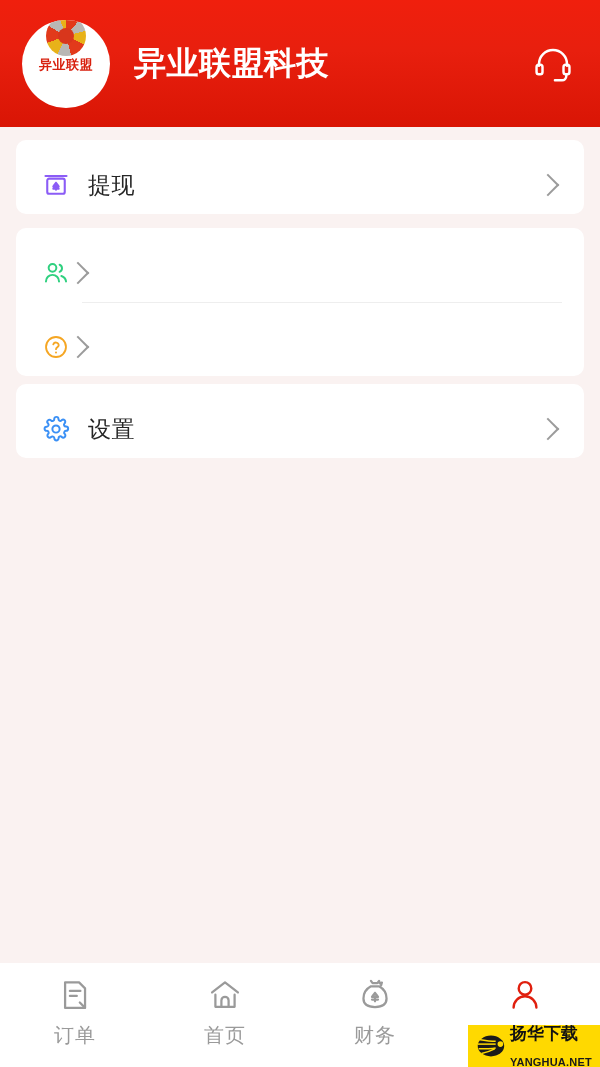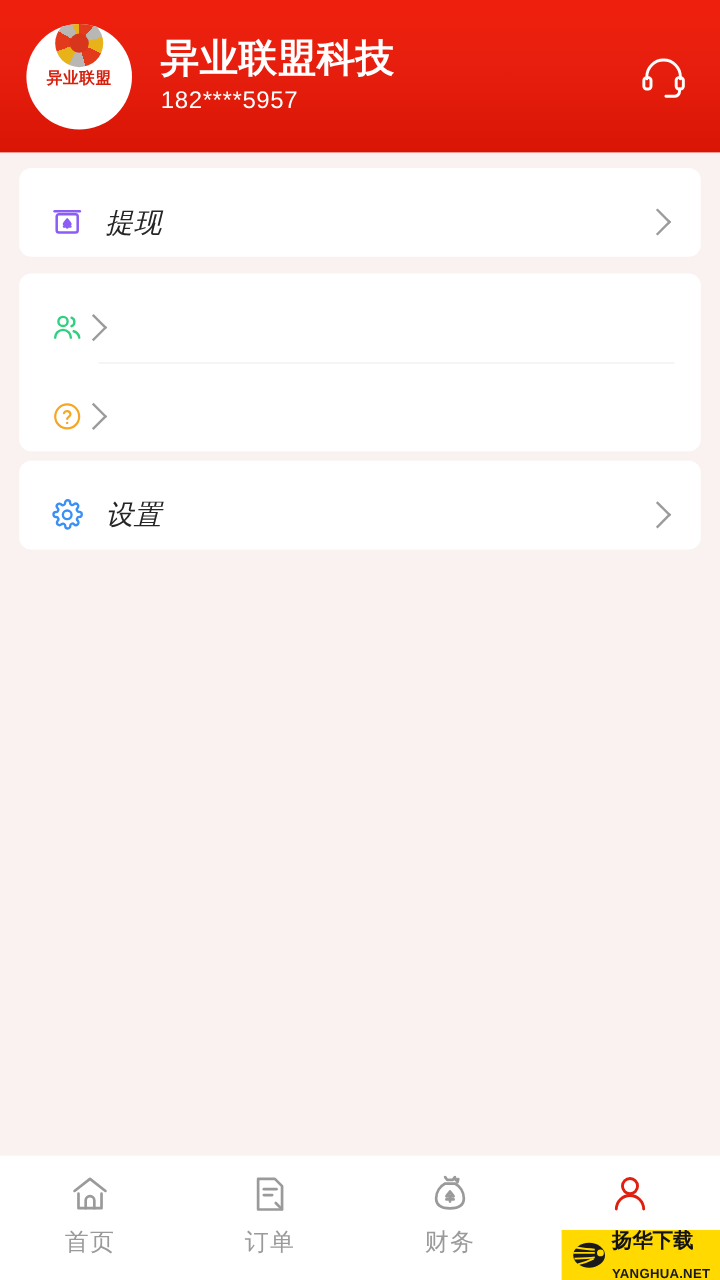--- a/index.html
+++ b/index.html
@@ -126,21 +126,20 @@
   #card-withdraw { top: 140px; }
   #card-info     { top: 228px; }
   #card-settings { top: 384px; }
 
   .row {
     height: 74px;
     display: flex;
     align-items: center;
     padding: 16px 22px 0 26px;
     position: relative;
-    font-style: italic;
   }
   .row + .row::before {
     content: "";
     position: absolute;
     top: 0;
     left: 66px;
     right: 22px;
     height: 1px;
     background: #eeeeee;
   }
@@ -248,21 +247,20 @@
     <span class="emblem">
       <span class="emblem-inner"></span>
       <span class="emblem-core"></span>
     </span>
     <span class="brand-cn">异业联盟</span>
     <span class="brand-en">YIYELIANMENG</span>
   </div>
 
   <div id="header-text">
     <div id="shop-name">异业联盟科技</div>
-    <div id="shop-phone">182****5957</div>
   </div>
 
   <div id="service-btn">
     <svg width="42" height="42" viewBox="0 0 24 24" fill="none" stroke="#ffffff" stroke-width="1.4" stroke-linecap="round" stroke-linejoin="round">
       <path d="M4 13v-1a8 8 0 0 1 16 0v1"></path>
       <rect x="2.6" y="12.4" width="3.4" height="5.4" rx="1.3"></rect>
       <rect x="18" y="12.4" width="3.4" height="5.4" rx="1.3"></rect>
       <path d="M19.6 17.8v1.1a2.4 2.4 0 0 1-2.4 2.4h-4.1"></path>
     </svg>
   </div>
@@ -317,38 +315,38 @@
     <span class="row-label">设置</span>
     <span class="chevron"></span>
   </div>
 </div>
 
 <div id="tabbar">
 
   <div class="tab">
     <span class="tab-icon">
       <svg width="36" height="36" viewBox="0 0 24 24" fill="none" stroke="#9a9a9a" stroke-width="1.5" stroke-linecap="round" stroke-linejoin="round">
-        <path d="M3.4 10.3 12 3.6l8.6 6.7"></path>
-        <path d="M5.6 11.8v8.1h12.8v-8.1"></path>
-        <path d="M9.6 19.9v-4.3a2.4 2.4 0 0 1 4.8 0v4.3"></path>
-      </svg>
-    </span>
-    <span class="tab-label">首页</span>
-  </div>
-
-  <div class="tab">
-    <span class="tab-icon">
-      <svg width="36" height="36" viewBox="0 0 24 24" fill="none" stroke="#9a9a9a" stroke-width="1.5" stroke-linecap="round" stroke-linejoin="round">
         <path d="M5.4 3.6h9.3l4 4v13a0 0 0 0 1 0 0H5.4a0 0 0 0 1 0 0V3.6z"></path>
         <path d="M18.6 20.4l-3.4-3.4"></path>
         <path d="M8.6 9.3h7"></path>
         <path d="M8.6 12.6h4.6"></path>
       </svg>
     </span>
     <span class="tab-label">订单</span>
+  </div>
+
+  <div class="tab">
+    <span class="tab-icon">
+      <svg width="36" height="36" viewBox="0 0 24 24" fill="none" stroke="#9a9a9a" stroke-width="1.5" stroke-linecap="round" stroke-linejoin="round">
+        <path d="M3.4 10.3 12 3.6l8.6 6.7"></path>
+        <path d="M5.6 11.8v8.1h12.8v-8.1"></path>
+        <path d="M9.6 19.9v-4.3a2.4 2.4 0 0 1 4.8 0v4.3"></path>
+      </svg>
+    </span>
+    <span class="tab-label">首页</span>
   </div>
 
   <div class="tab">
     <span class="tab-icon">
       <svg width="36" height="36" viewBox="0 0 24 24" fill="none" stroke="#9a9a9a" stroke-width="1.5" stroke-linecap="round" stroke-linejoin="round">
         <path d="M9.3 2.6l1.1 1.5h3.2l1.1-1.5 .5 1.7 1.4-.6-.5 1.8"></path>
         <path d="M9.3 6.2c-2.8 1.5-5 4.6-5 8.2 0 3.6 2.6 5.6 7.7 5.6s7.7-2 7.7-5.6c0-3.6-2.2-6.7-5-8.2z"></path>
         <path d="M12 10.6l-1.7 2.2M12 10.6l1.7 2.2M10 13.3h4M10 15h4M12 12.9v3.3"></path>
       </svg>
     </span>

